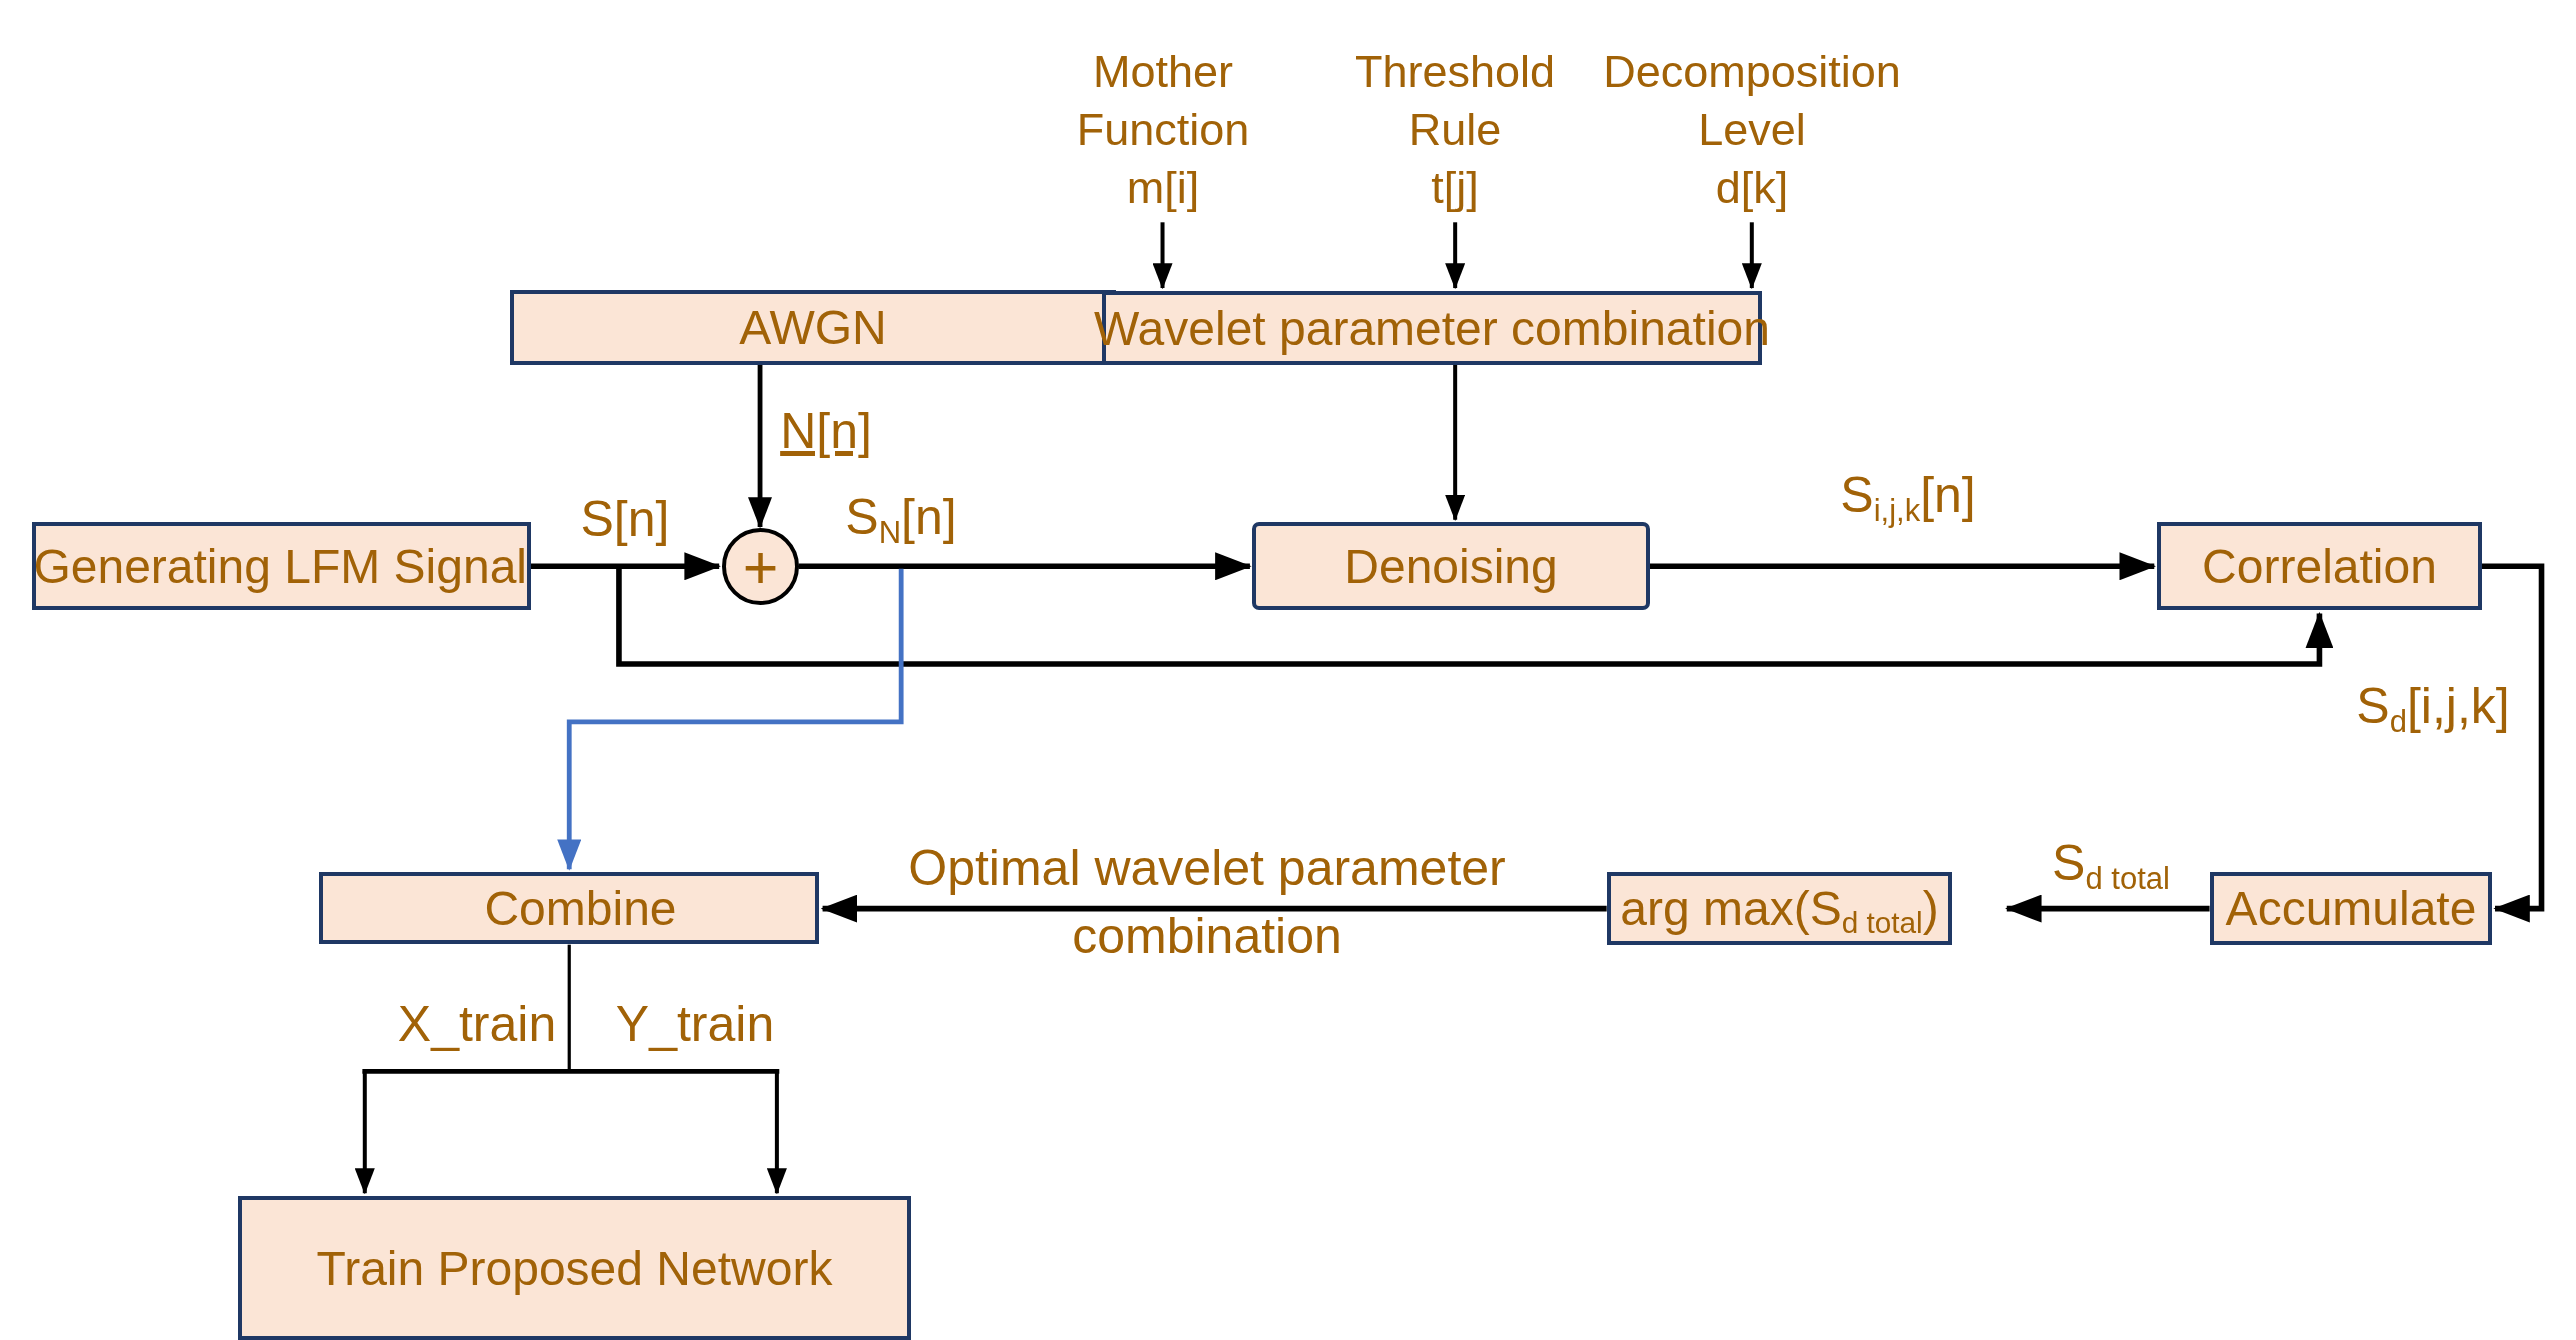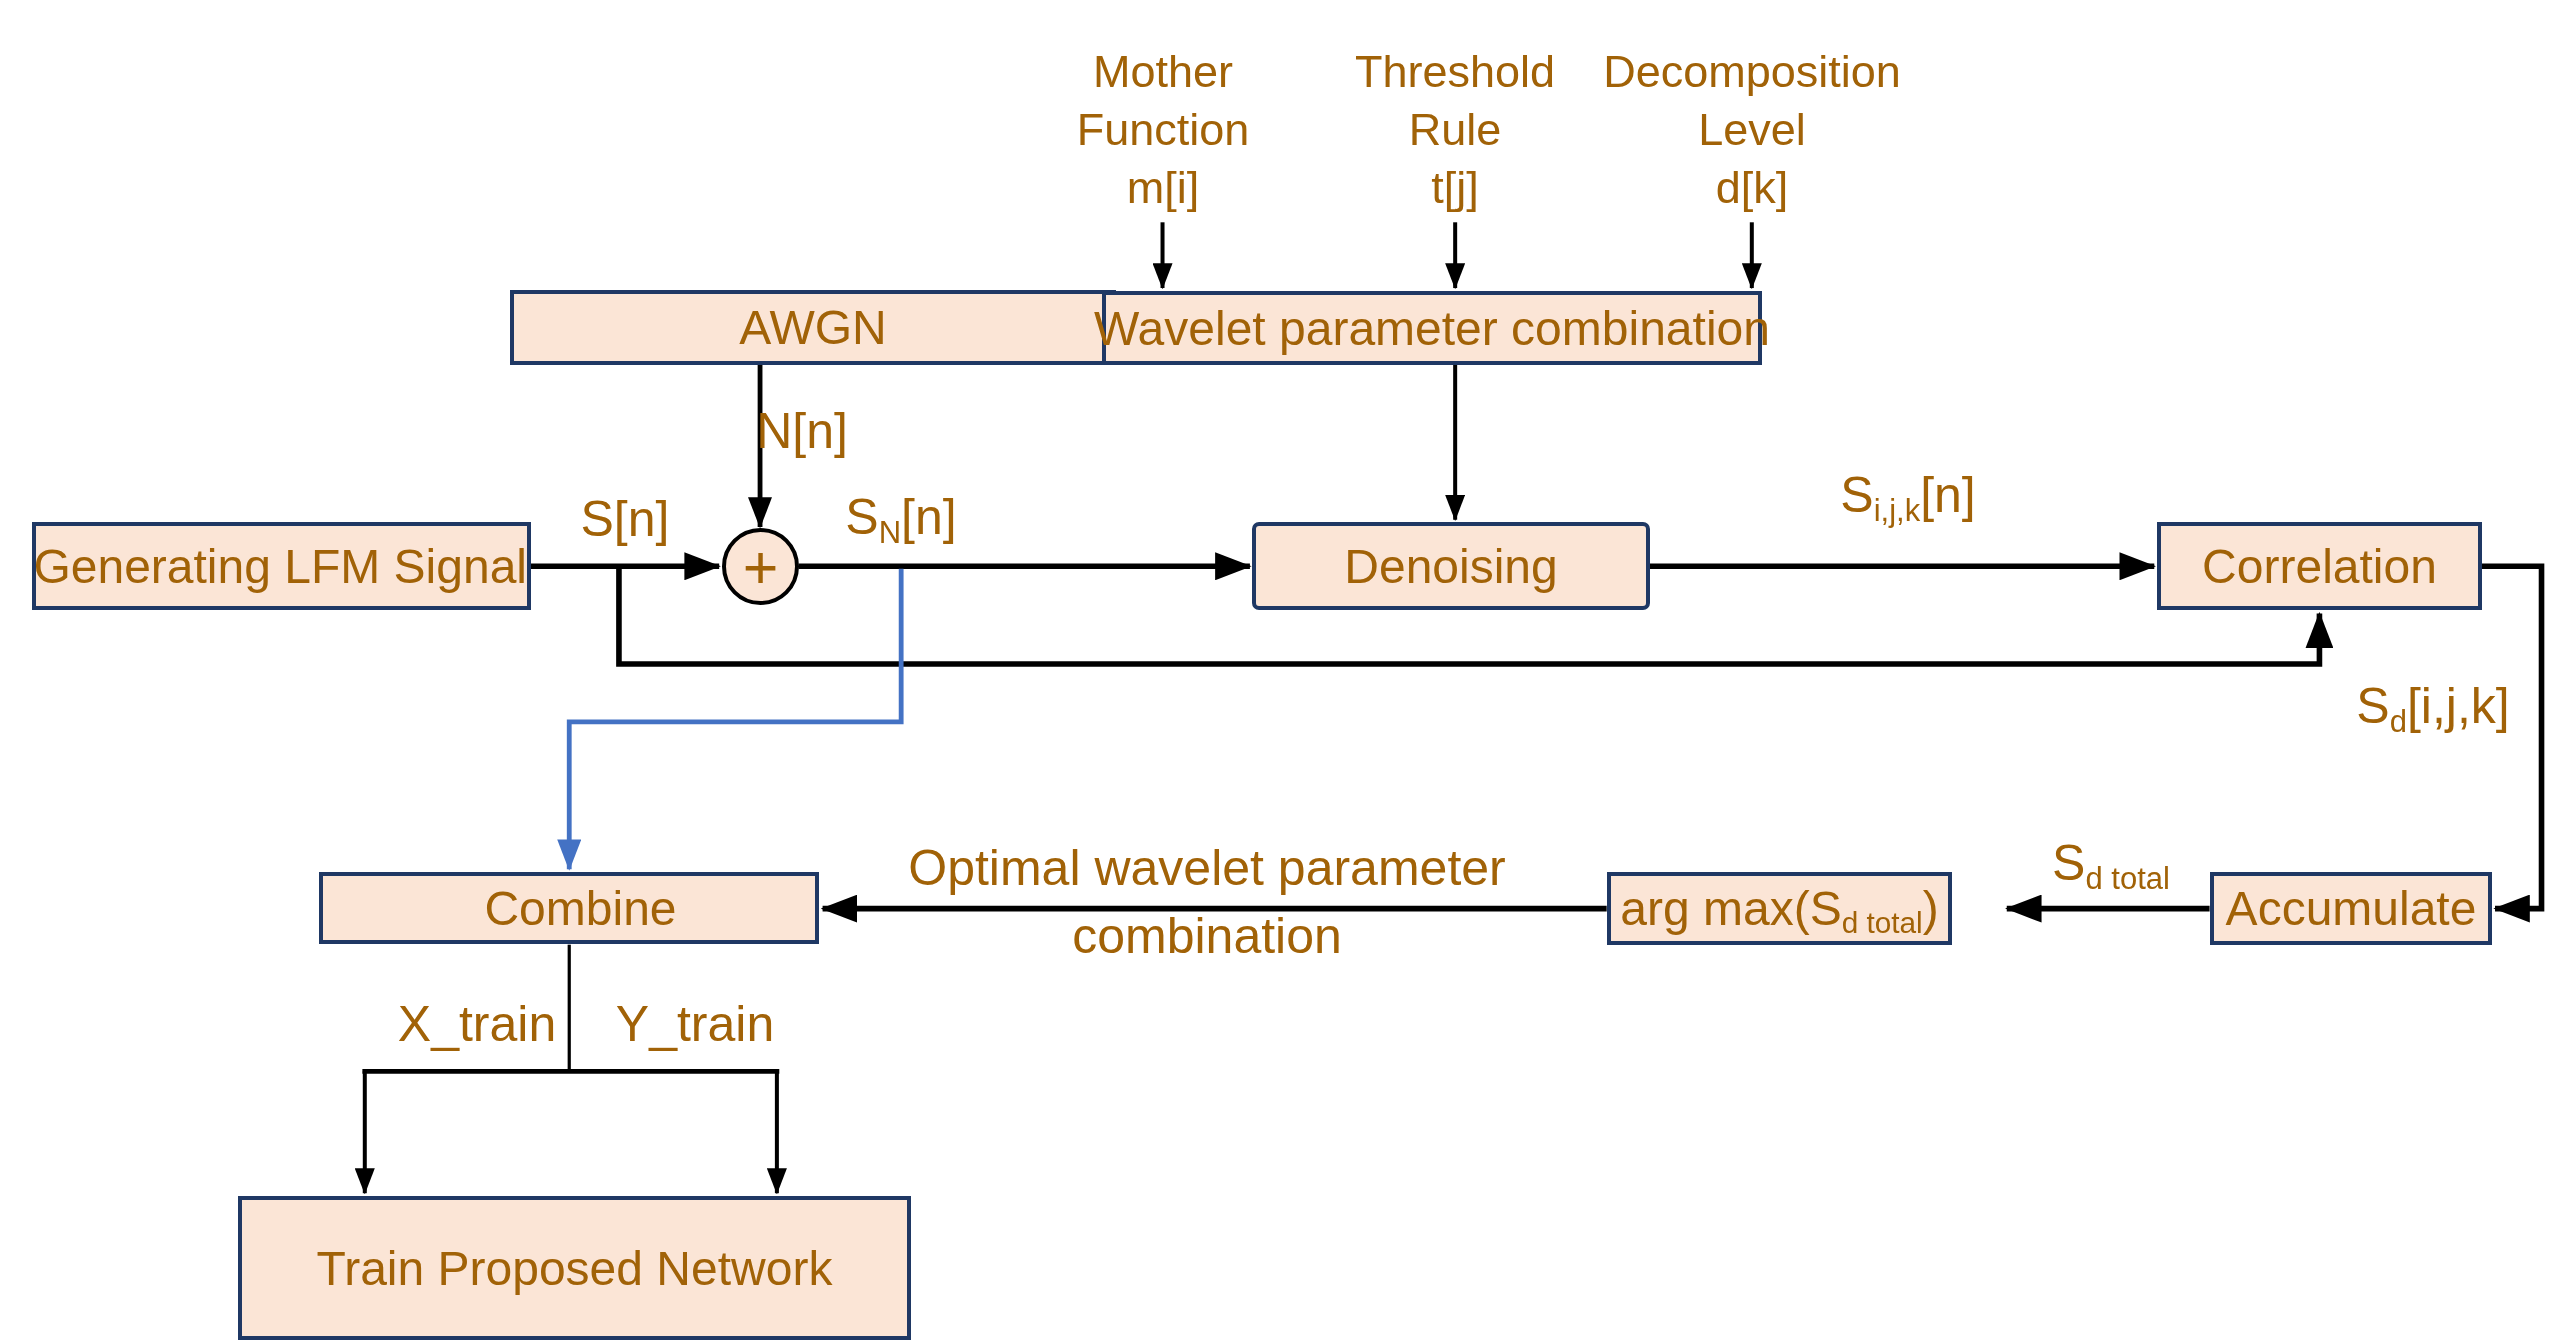--- a/index.html
+++ b/index.html
@@ -126,21 +126,21 @@
 
     <path d="M710 1163 L710 1321" stroke="#000" stroke-width="4" fill="none"></path>
     <path d="M452 1321 L972 1321" stroke="#000" stroke-width="6" fill="none"></path>
     <path d="M455 1321 L455 1473" stroke="#000" stroke-width="5" fill="none" marker-end="url(#mb)"></path>
     <path d="M969 1321 L969 1473" stroke="#000" stroke-width="5" fill="none" marker-end="url(#mb)"></path>
   </svg>
 
   <div class="lbl" style="left:625px;top:507px;">
     <span>S[n]</span>
   </div>
-  <div class="lbl" style="left:802px;top:419px;">
+  <div class="lbl" style="left:826px;top:419px;text-decoration:underline;">
     <span>N[n]</span>
   </div>
   <div class="lbl" style="left:901px;top:505px;">
     <span>S</span><sub>N</sub><span>[n]</span>
   </div>
   <div class="lbl" style="left:1908px;top:483px;">
     <span>S</span><sub>i,j,k</sub><span>[n]</span>
   </div>
   <div class="lbl" style="left:2433px;top:694px;">
     <span>S</span><sub>d</sub><span>[i,j,k]</span>

